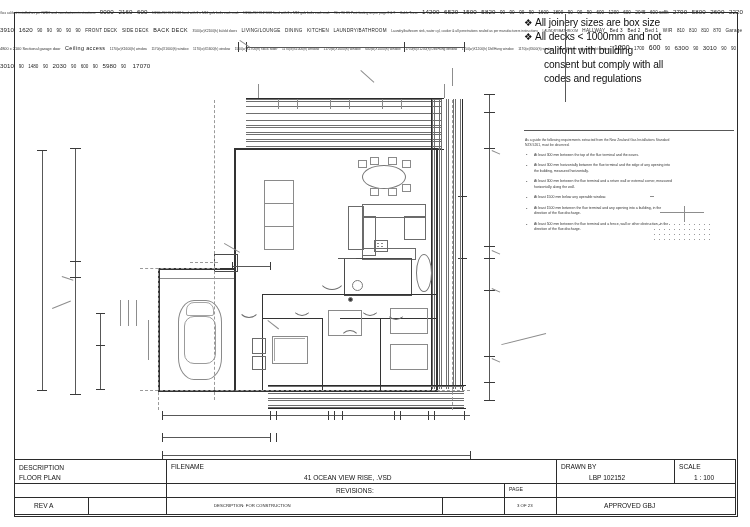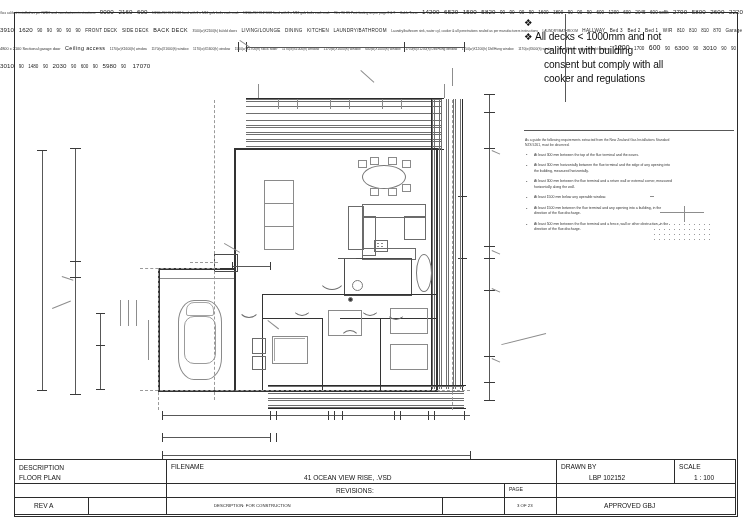--- a/index.html
+++ b/index.html
@@ -69,25 +69,26 @@
 </head>
 <body>
 
 <div id="sheet">
 
   <div id="border"></div>
 
   
   <div id="notes-panel">
     <span class="bullet" style="top:3px;">❖</span>
+    <span class="jn" style="left:11px;top:3px;">All joinery sizes are box size</span>
     <span class="bullet" style="top:17px;">❖</span>
     <span class="jn" style="left:11px;top:17px;">All decks &lt; 1000mm and not</span>
     <span class="jn" style="left:20px;top:31px;">califont with building</span>
     <span class="jn" style="left:20px;top:45px;">consent but comply with all</span>
-    <span class="jn" style="left:20px;top:59px;">cooker and regulations</span>
+    <span class="jn" style="left:20px;top:59px;">codes and regulations</span>
   </div>
   
   <div class="ln v thin" style="left:565px;top:14px;height:88px;"></div>
   <div class="ln h thin" style="left:524px;top:130px;width:210px;"></div>
 
   
   <div id="gas-notes">
     <span class="gintro">As a guide the following requirements extracted from the New Zealand Gas Installations Standard NZS 5261, must be observed.</span>
     <ul>
       <li>At least 300 mm between the top of the flue terminal and the eaves.</li>

